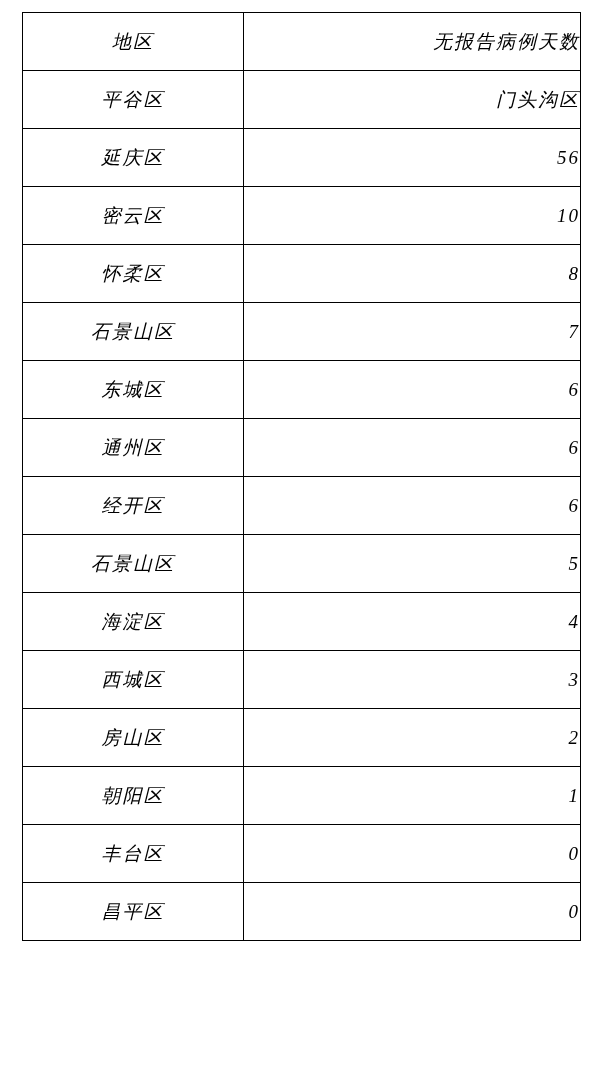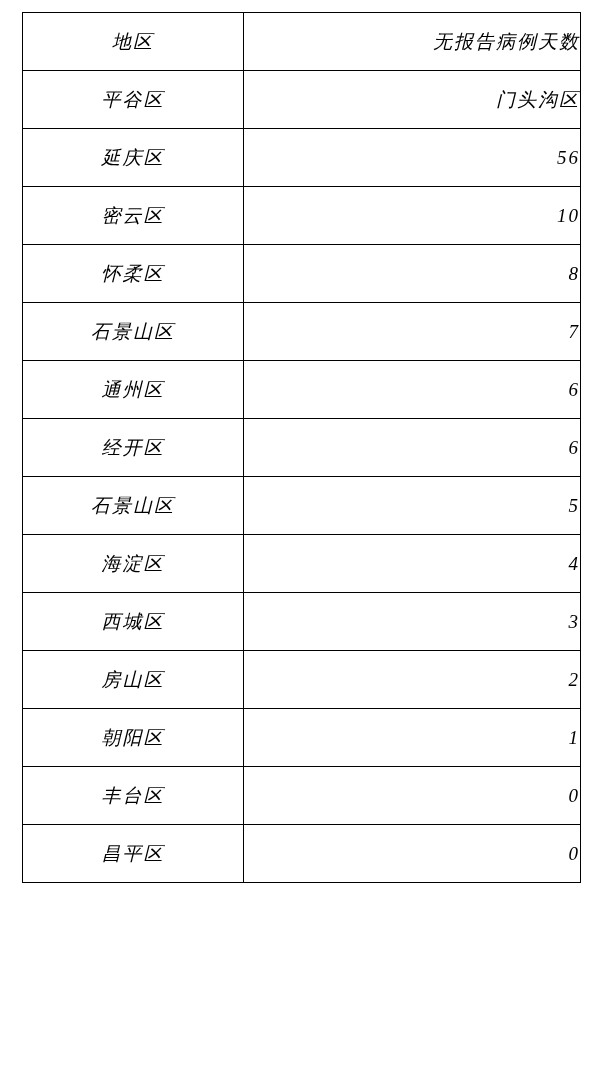--- a/index.html
+++ b/index.html
@@ -82,20 +82,24 @@
         </tr>
         <tr>
           <td class="col-region">怀柔区</td>
           <td class="col-days num">8</td>
         </tr>
         <tr>
           <td class="col-region">石景山区</td>
           <td class="col-days num">7</td>
         </tr>
         <tr>
+          <td class="col-region">东城区</td>
+          <td class="col-days num">6</td>
+        </tr>
+        <tr>
           <td class="col-region">通州区</td>
           <td class="col-days num">6</td>
         </tr>
         <tr>
           <td class="col-region">经开区</td>
           <td class="col-days num">6</td>
         </tr>
         <tr>
           <td class="col-region">石景山区</td>
           <td class="col-days num">5</td>

